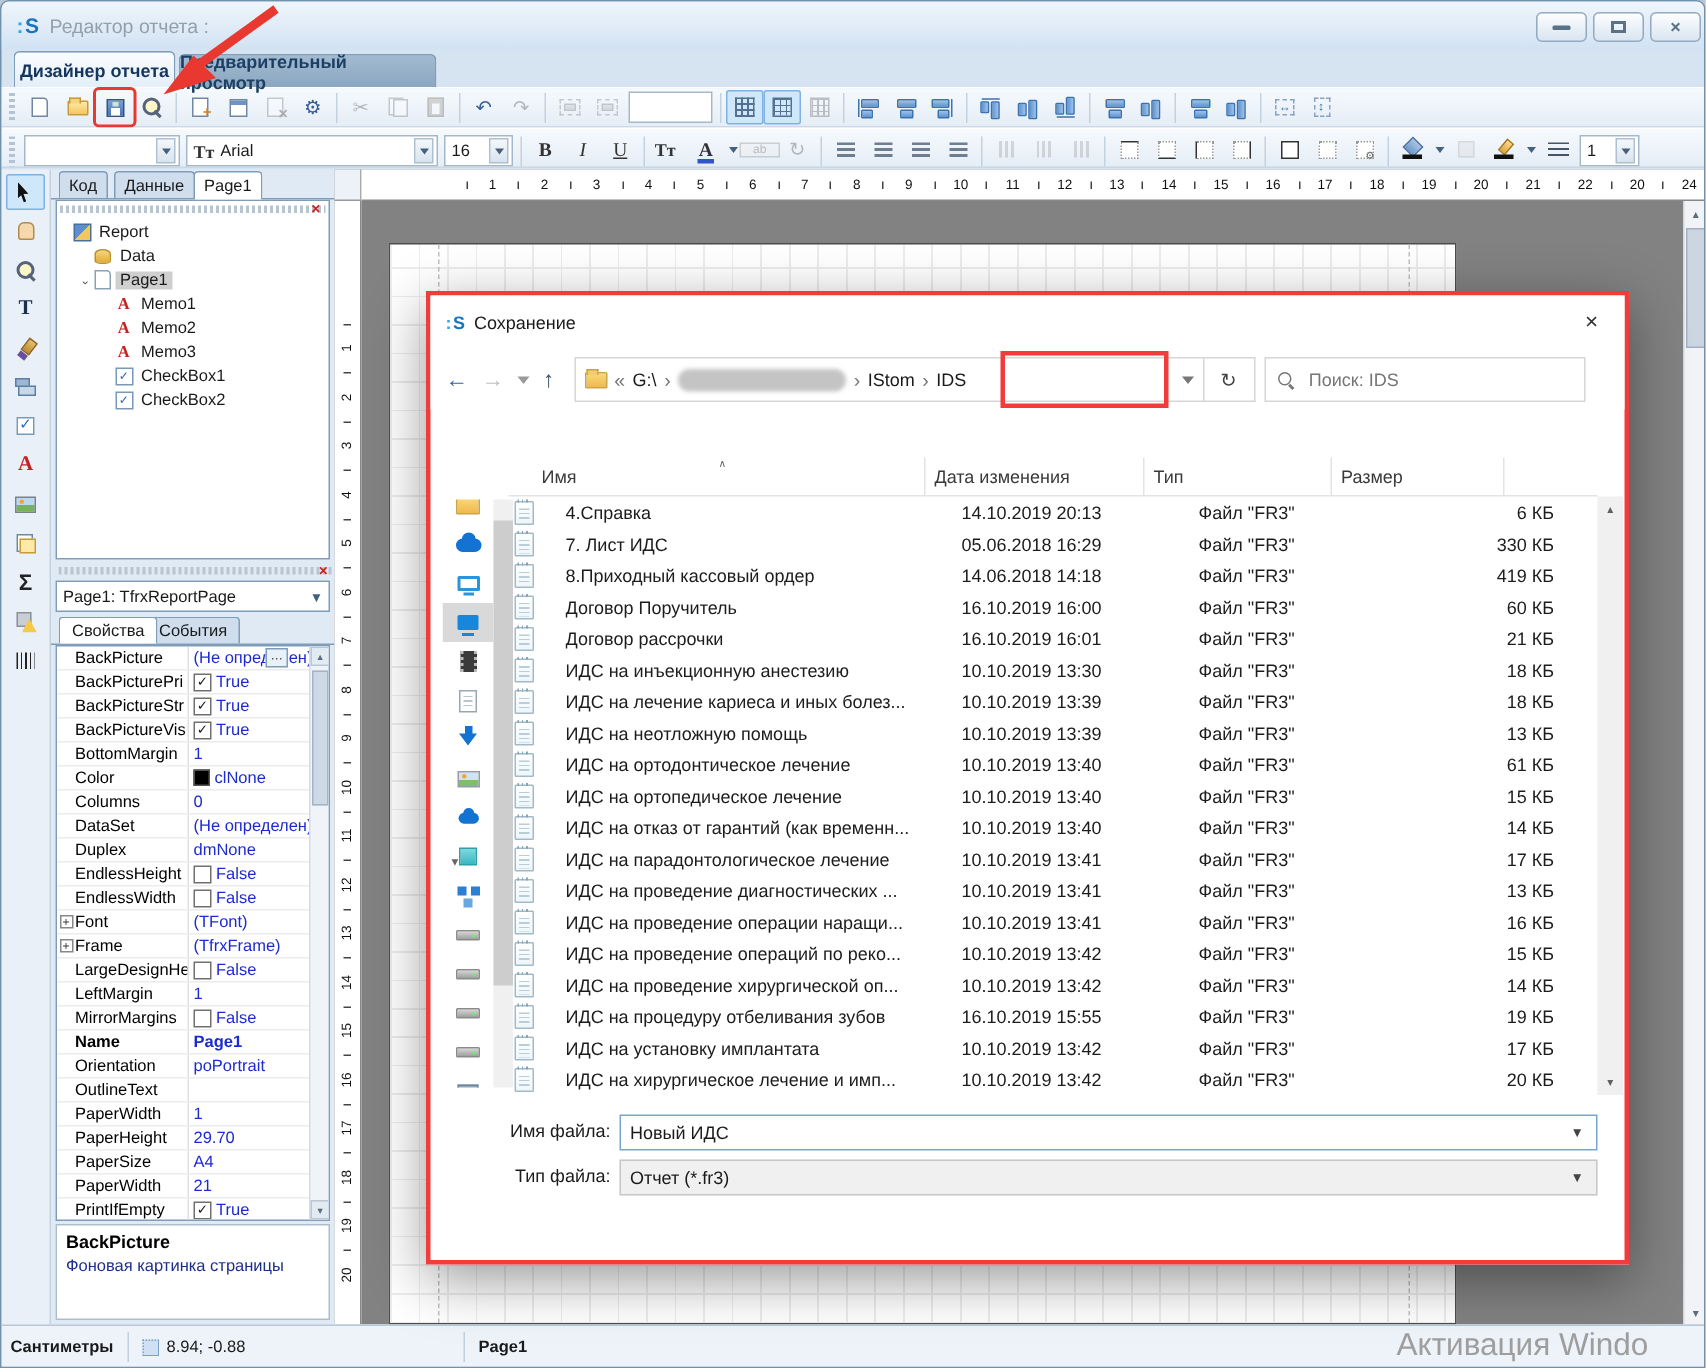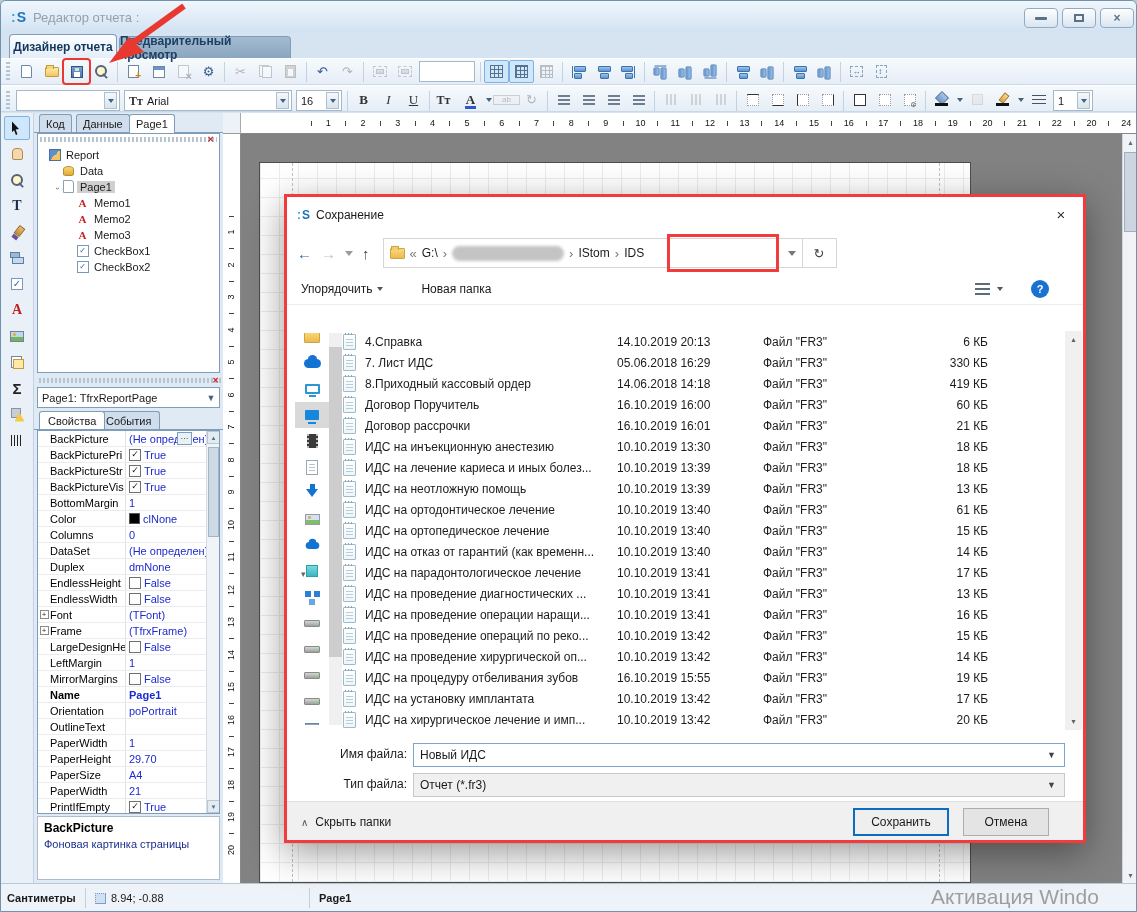--- a/index.html
+++ b/index.html
@@ -246,21 +246,21 @@
   .dtb .tri{width:0;height:0;border:3px solid transparent;border-top:4px solid #555;margin:4px 0 0 5px;}
   #dtb-new{margin-left:38px;}
   #view-icon{position:absolute;left:688px;width:15px;height:12px;background:repeating-linear-gradient(to bottom,#5a6b7c 0 2px,transparent 2px 5px);}
   #view-dd{position:absolute;left:710px;top:14px;width:0;height:0;border:3px solid transparent;border-top:4px solid #555;}
   #help-icon{position:absolute;left:744px;width:18px;height:18px;border-radius:50%;background:#1972d2;color:#fff;font-weight:bold;font-size:11px;display:flex;align-items:center;justify-content:center;}
   #dlg-header{position:absolute;left:52px;top:108px;width:726px;height:26px;border-bottom:1px solid #e3e3e3;font-size:12px;color:#3a3a3a;}
   .hcell{position:absolute;top:0;height:26px;display:flex;align-items:center;padding-left:6px;border-right:1px solid #e3e3e3;}
   #hc-name{left:0;width:278px;padding-left:22px;} #hc-date{left:278px;width:146px;} #hc-type{left:424px;width:125px;} #hc-size{left:549px;width:115px;} #hc-extra{left:664px;width:62px;border-right:none;}
   #hc-sort{position:absolute;left:140px;top:0px;font-size:7px;color:#666;}
   #dlg-list{position:absolute;left:52px;top:134px;width:726px;height:399px;overflow:hidden;}
-  .frow{display:flex;align-items:center;height:21px;font-size:12px;color:#1c1c1c;}
+  .frow{display:flex;align-items:center;height:21px;font-size:12px;color:#1c1c1c;gap:12px;}
   .f-doc{width:13px;height:16px;background:linear-gradient(#ffffff,#eef6fa);border:1px solid #9fbac8;border-radius:1px;position:relative;flex:none;margin:0 9px 0 4px;}
   .f-doc::before{content:"";position:absolute;left:2px;right:2px;top:4px;height:9px;background:repeating-linear-gradient(to bottom,#b9cdd8 0 1px,transparent 1px 3px);}
   .f-doc::after{content:"";position:absolute;top:-2px;left:1px;right:1px;height:2px;background:repeating-linear-gradient(to right,#8aa5b5 0 1px,transparent 1px 3px);}
   .f-name{width:252px;flex:none;overflow:hidden;white-space:nowrap;}
   .f-date{width:146px;flex:none;} .f-type{width:125px;flex:none;}
   .f-size{width:110px;flex:none;text-align:right;padding-right:10px;}
   #dlg-sidebar{position:absolute;left:8px;top:136px;width:34px;height:392px;overflow:hidden;}
   .si-row{height:26px;display:flex;align-items:center;justify-content:center;}
   .si-row.sel{background:#d9d9d9;}
   .si-row.first{margin-top:-9px;}
@@ -1298,33 +1298,35 @@
         <span class="bc-sep">›</span>
         <span>IStom</span>
         <span class="bc-sep">›</span>
         <span>IDS</span>
         <span id="bc-chevron"></span>
         <div id="bc-annot"></div>
       </div>
       <div id="dlg-refresh">
           <span>↻</span>
         </div>
-    </div>
-
-    <div id="dlg-toolbar">
-      <span class="dtb">
-          <span>Упорядочить</span>
-          <span class="tri"></span>
-        </span>
-      <span class="dtb" id="dtb-new">Новая папка</span>
-      <span id="view-icon"></span>
-      <span id="view-dd"></span>
-      <span id="help-icon">?</span>
-    </div>
-
+      <div id="dlg-search">
+        <span class="mag2"></span>
+        <input placeholder="Поиск: IDS" style="">
+      </div>
+    </div>
+
+
+    <div id="dlg-header">
+      <span class="hcell" id="hc-name">Имя</span>
+      <span id="hc-sort">∧</span>
+      <span class="hcell" id="hc-date">Дата изменения</span>
+      <span class="hcell" id="hc-type">Тип</span>
+      <span class="hcell" id="hc-size">Размер</span>
+      <span class="hcell" id="hc-extra"></span>
+    </div>
 
     <div id="dlg-sidebar">
 
         <div class="si-row first">
           <span class="siFolder"></span>
         </div>
 
         <div class="si-row">
           <span class="siCloud"></span>
         </div>
@@ -1557,25 +1559,20 @@
       </div>
     </div>
     <div id="dlg-filetype-row">
       <span class="dlg-label">Тип файла:</span>
       <div class="dlg-combo gray">
         <span>Отчет (*.fr3)</span>
         <span class="chev">▼</span>
       </div>
     </div>
 
-    <div id="dlg-bottom">
-      <span id="hide-folders"><span class="up">∧</span><span>Скрыть папки</span></span>
-      <div id="btn-save">Сохранить</div>
-      <div id="btn-cancel">Отмена</div>
-    </div>
   </div>
 
   <svg id="red-arrow" viewBox="0 0 110 64">
     <line x1="88" y1="5" x2="34" y2="44" stroke="#e8382f" stroke-width="6"></line>
     <polygon points="13,62 33,36 48,51" fill="#e8382f"></polygon>
   </svg>
 
 </div>
 
 </body></html>

